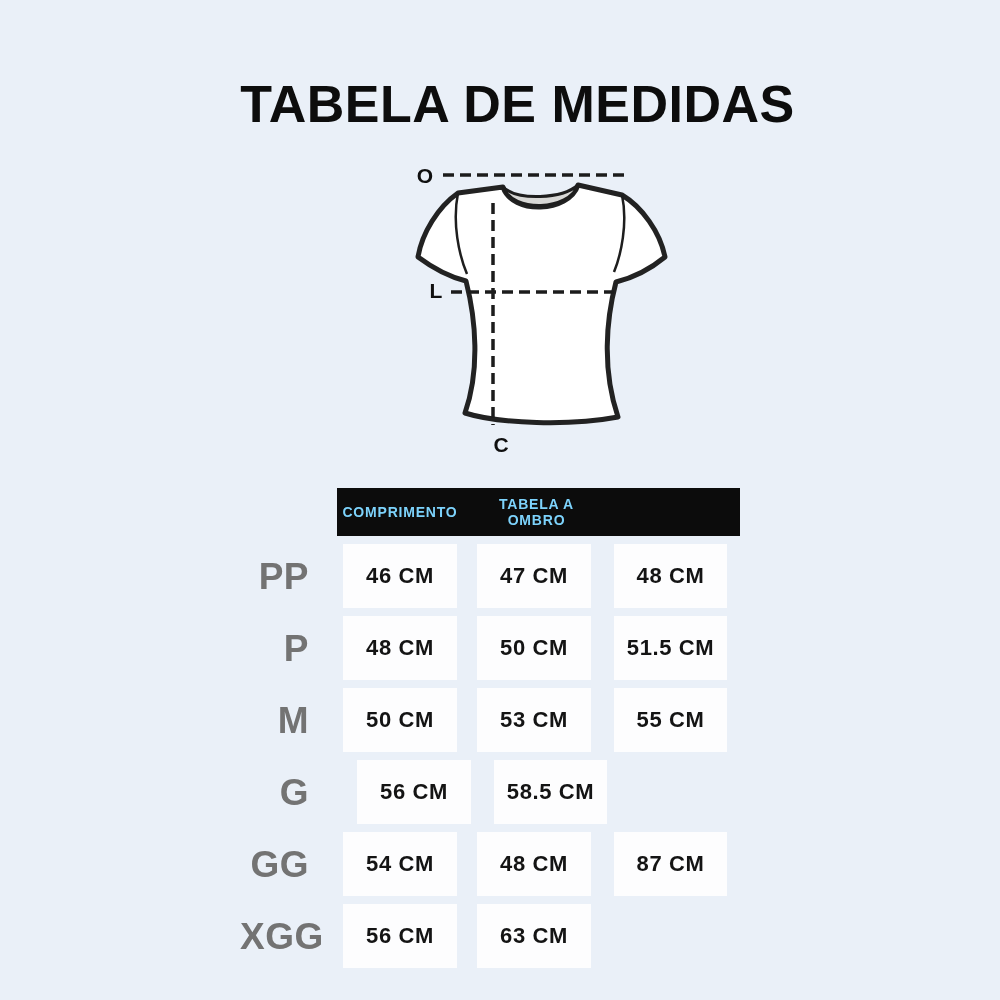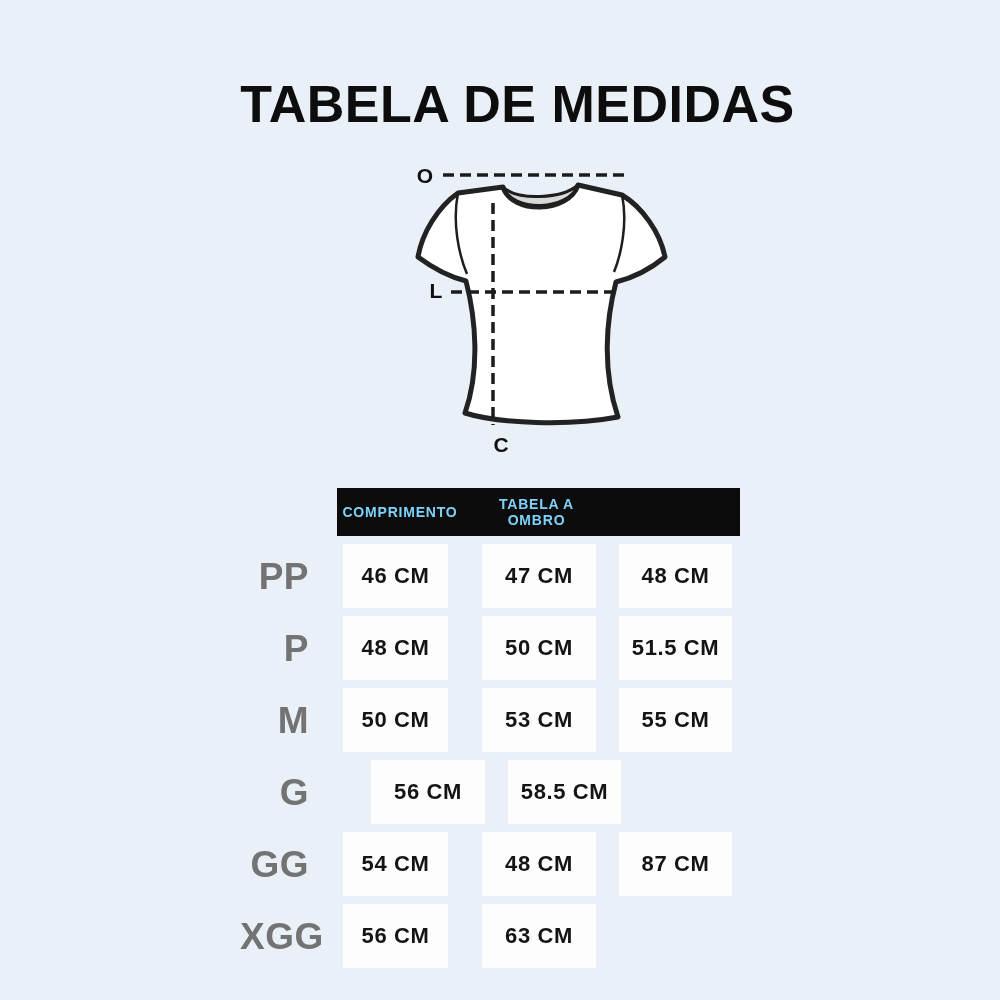--- a/index.html
+++ b/index.html
@@ -27,22 +27,22 @@
   .hc3{width:113px;margin-left:23px;}
   .trow{display:flex;align-items:center;height:64px;margin-top:8px;}
   .size-label{
     width:97px;box-sizing:border-box;text-align:right;padding-right:28px;
     font-size:37px;font-weight:800;color:#737373;letter-spacing:0.5px;line-height:1;
   }
   .cell{
     background:#fdfdfe;height:64px;display:flex;align-items:center;justify-content:center;
     font-size:22px;font-weight:800;letter-spacing:0.6px;color:#141414;
   }
-  .c1{width:105px;margin-left:6px;}
-  .c2{width:114px;margin-left:34px;}
+  .c1{width:114px;margin-left:6px;}
+  .c2{width:114px;margin-left:20px;}
   .c3{width:113px;margin-left:23px;}
   .measure-label{font-family:"Liberation Sans",sans-serif;font-size:21px;font-weight:800;fill:#101010;}
 </style>
 </head>
 <body>
 
 <div class="title">TABELA DE MEDIDAS</div>
 
 <svg class="diagram" width="310" height="310" viewBox="0 0 310 310">
 

